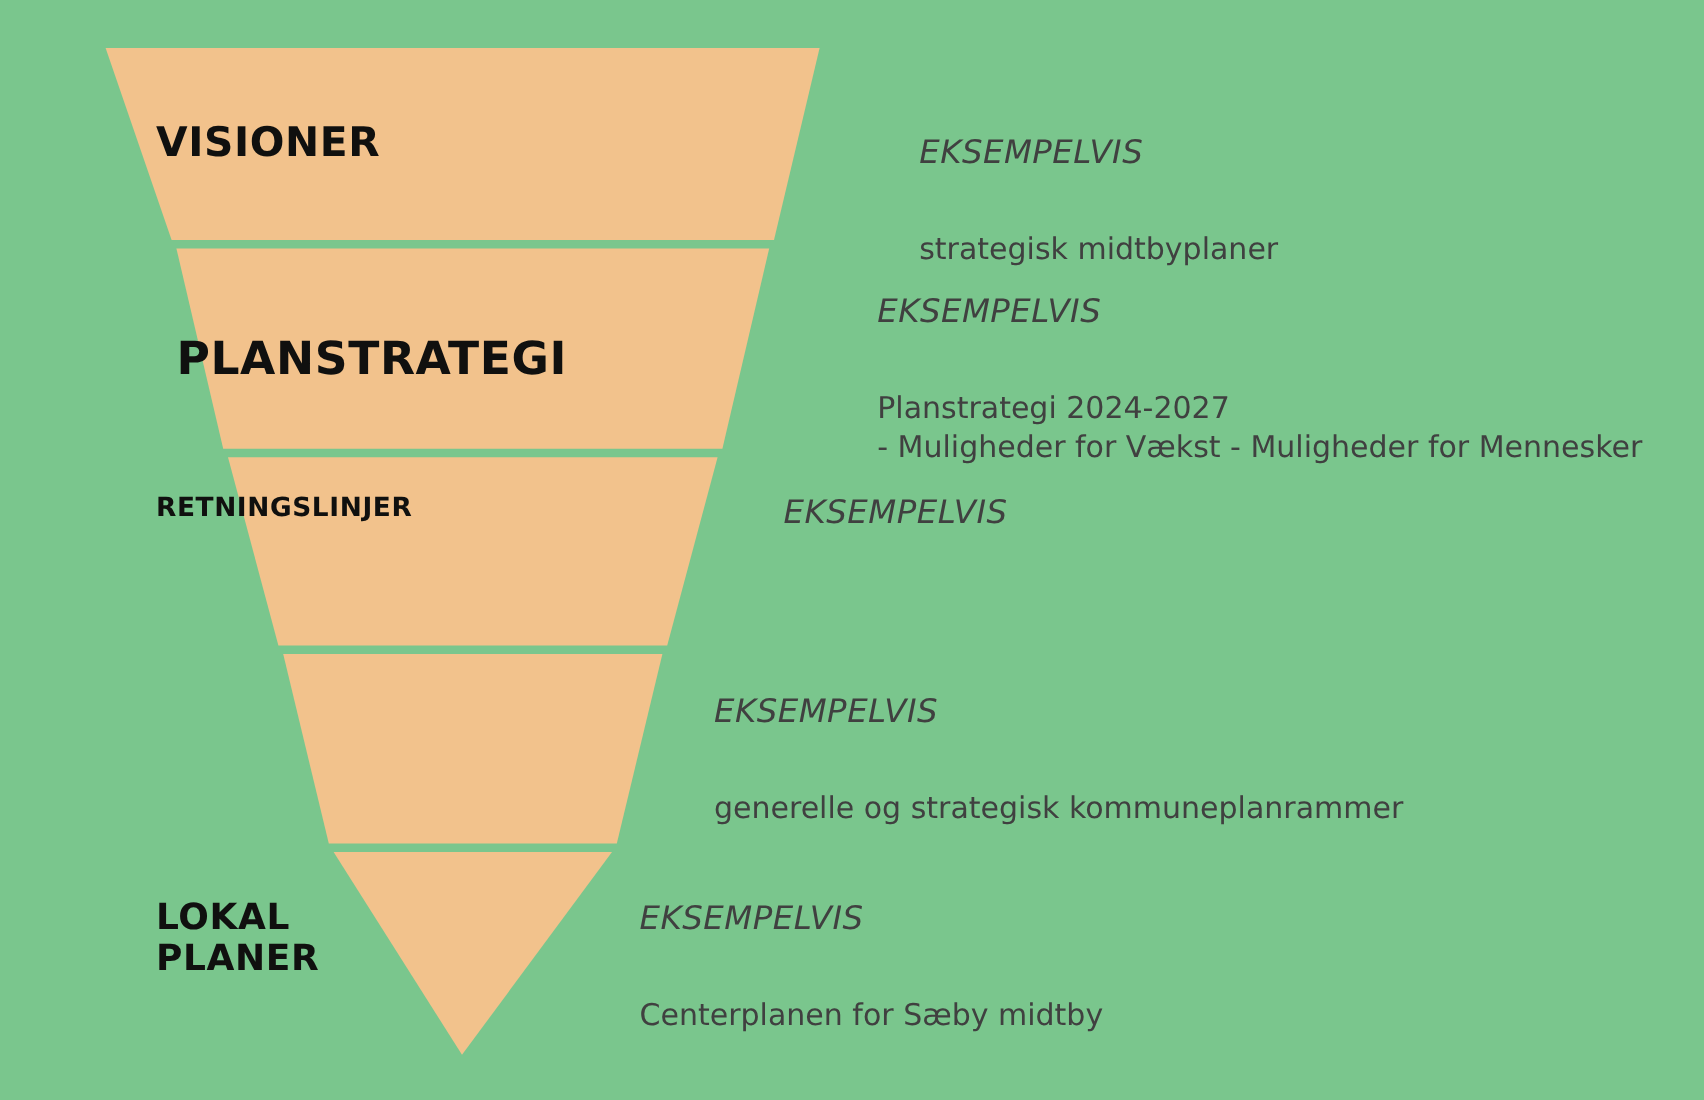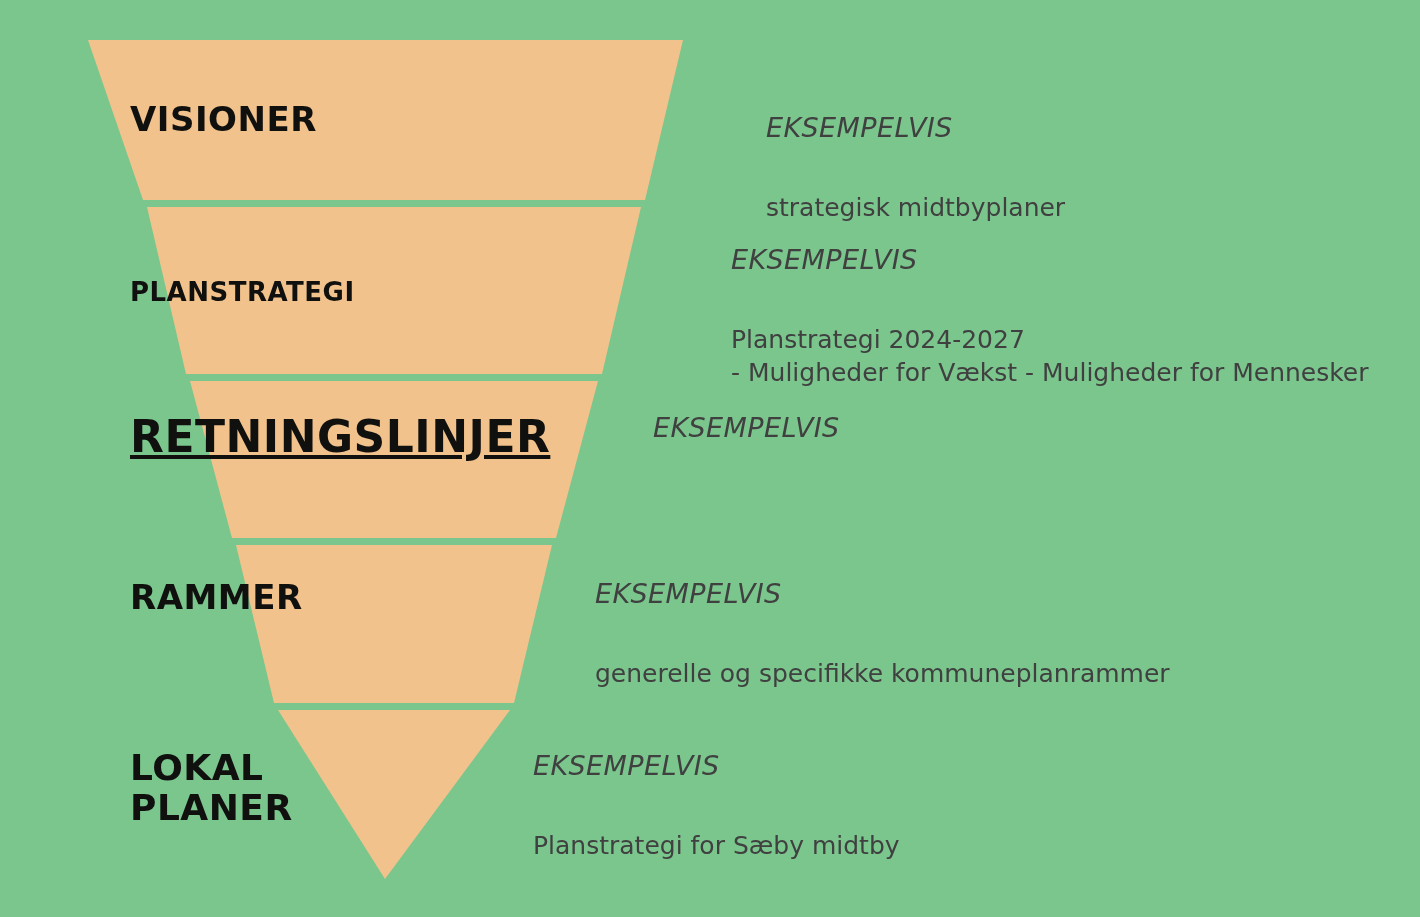--- a/index.html
+++ b/index.html
@@ -44,24 +44,24 @@
     margin-bottom: 6px;
   }
   .note-body {
     font-size: 25px;
     line-height: 1.32;
     white-space: pre-line;
     margin-top: 48px;
   }
   
   #label-0 { left: 130px; top: 100px; width: 510px; font-size: 34px; }
-  #label-1 { left: 130px; top: 278px; width: 510px; font-size: 26px; }
-  #label-2 { left: 130px; top: 412px; width: 510px; font-size: 44px; text-decoration: underline; }
+  #label-1 { left: 147px; top: 278px; width: 510px; font-size: 38px; }
+  #label-2 { left: 130px; top: 412px; width: 510px; font-size: 22px; }
   #label-3 { left: 130px; top: 578px; width: 510px; font-size: 34px; }
-  #label-4 { left: 130px; top: 748px; width: 510px; font-size: 36px; }
+  #label-4 { left: 130px; top: 748px; width: 510px; font-size: 30px; }
   
   #note-0 { left: 766px; top: 112px; }
   #note-1 { left: 731px; top: 244px; }
   #note-2 { left: 653px; top: 412px; }
   #note-3 { left: 595px; top: 578px; }
   #note-4 { left: 533px; top: 750px; }
 </style>
 </head>
 <body>
 
@@ -76,42 +76,41 @@
     <polygon points="190,381 598,381 556,538 232,538" fill="#f2c28c"></polygon>
 
     <polygon points="236,545 552,545 514,703 274,703" fill="#f2c28c"></polygon>
 
     <polygon points="278,710 510,710 385,879" fill="#f2c28c"></polygon>
   </svg>
 
   <div class="layer-label" id="label-0">VISIONER</div>
   <div class="layer-label" id="label-1">PLANSTRATEGI</div>
   <div class="layer-label" id="label-2">RETNINGSLINJER</div>
-  <div class="layer-label" id="label-3">RAMMER</div>
   <div class="layer-label" id="label-4">LOKAL
 PLANER</div>
 
   <div class="note" id="note-0">
     <div class="note-head">EKSEMPELVIS</div>
     <div class="note-body">strategisk midtbyplaner</div>
   </div>
 
   <div class="note" id="note-1">
     <div class="note-head">EKSEMPELVIS</div>
     <div class="note-body">Planstrategi 2024-2027
 - Muligheder for Vækst - Muligheder for Mennesker</div>
   </div>
 
   <div class="note" id="note-2">
     <div class="note-head">EKSEMPELVIS</div>
   </div>
 
   <div class="note" id="note-3">
     <div class="note-head">EKSEMPELVIS</div>
-    <div class="note-body">generelle og specifikke kommuneplanrammer</div>
+    <div class="note-body">generelle og strategisk kommuneplanrammer</div>
   </div>
 
   <div class="note" id="note-4">
     <div class="note-head">EKSEMPELVIS</div>
-    <div class="note-body">Planstrategi for Sæby midtby</div>
+    <div class="note-body">Centerplanen for Sæby midtby</div>
   </div>
 
 </div>
 
 </body></html>

